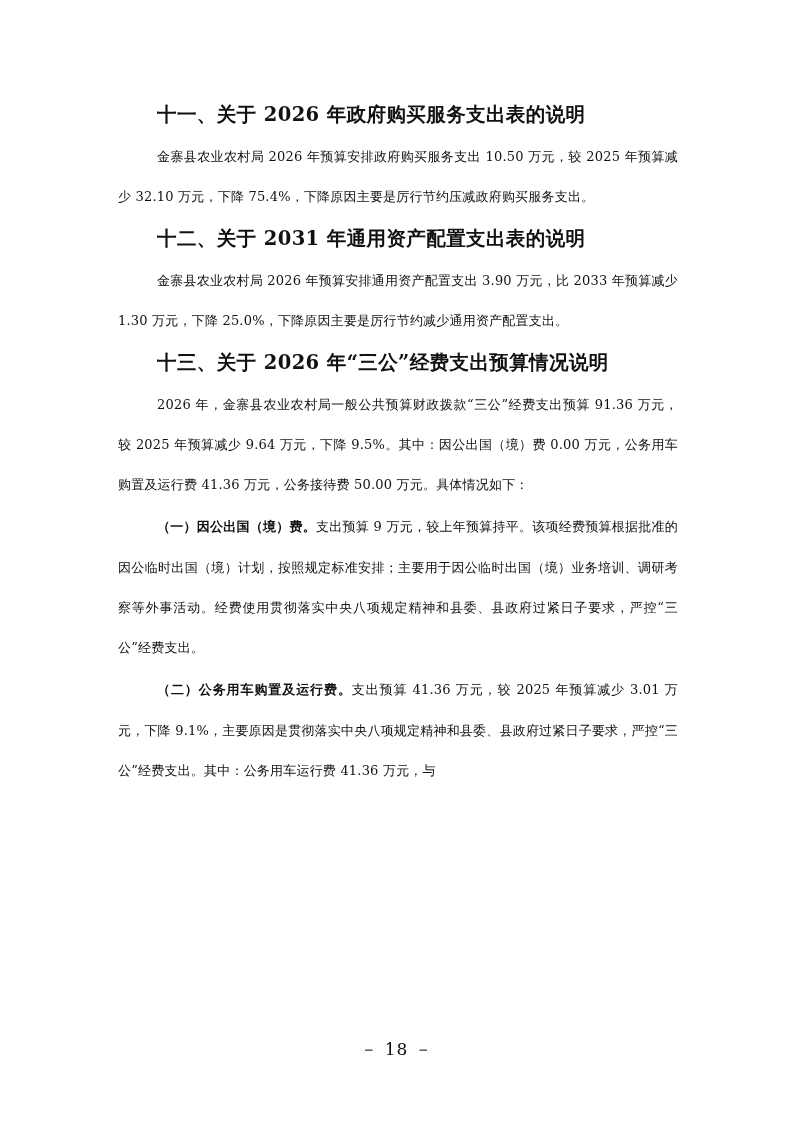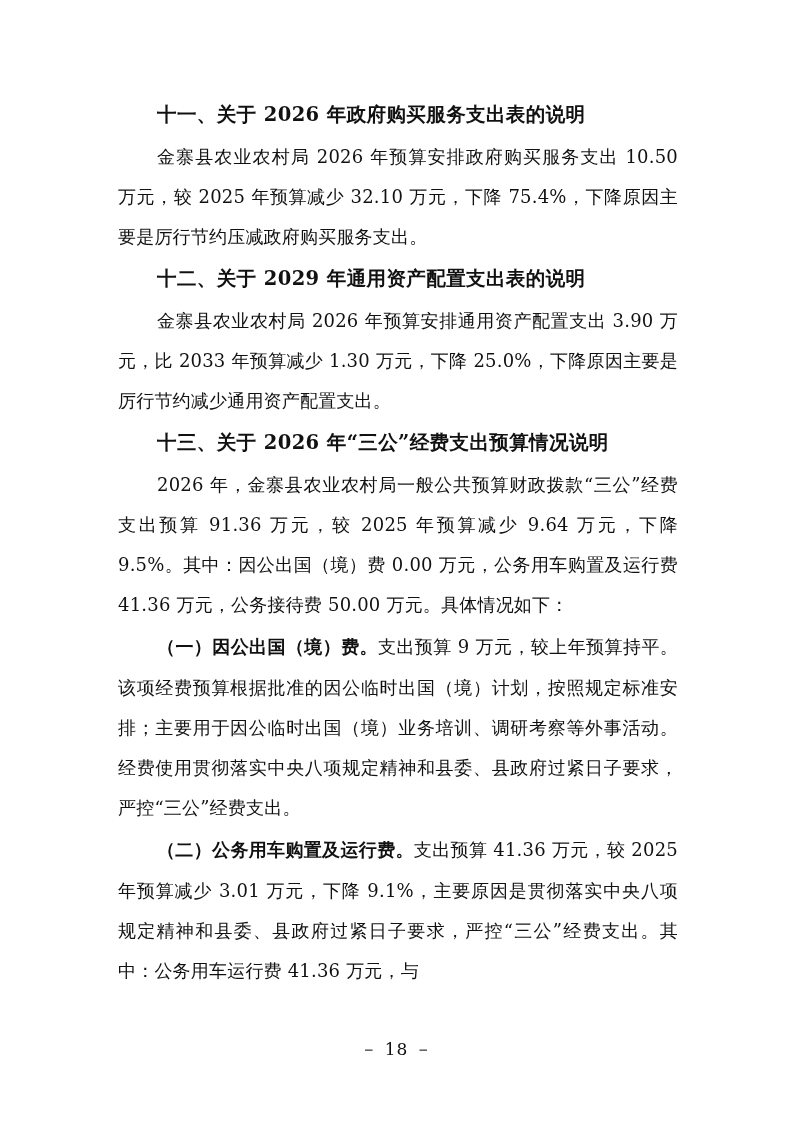--- a/index.html
+++ b/index.html
@@ -30,21 +30,21 @@
   .heading {
     font-size: 19.5px;
     font-weight: bold;
     line-height: 40px;
     letter-spacing: 0.4px;
     text-indent: 39px;
     margin: 0 0 2px 0;
     white-space: nowrap;
   }
   .para {
-    font-size: 18px;
+    font-size: 13px;
     line-height: 40px;
     letter-spacing: 0.2px;
     text-indent: 39px;
     margin: 0 0 2px 0;
     text-align: justify;
     text-justify: inter-ideograph;
   }
   .para b {
     font-weight: bold;
     font-family: Liberation Mono, monospace;
@@ -64,21 +64,21 @@
 </head>
 <body>
 
 <div class="page">
   <div class="doc-body">
 
     <p class="heading">十一、关于 2026 年政府购买服务支出表的说明</p>
 
     <p class="para">金寨县农业农村局 2026 年预算安排政府购买服务支出 10.50 万元，较 2025 年预算减少 32.10 万元，下降 75.4%，下降原因主要是厉行节约压减政府购买服务支出。</p>
 
-    <p class="heading">十二、关于 2029 年通用资产配置支出表的说明</p>
+    <p class="heading">十二、关于 2031 年通用资产配置支出表的说明</p>
 
     <p class="para">金寨县农业农村局 2026 年预算安排通用资产配置支出 3.90 万元，比 2033 年预算减少 1.30 万元，下降 25.0%，下降原因主要是厉行节约减少通用资产配置支出。</p>
 
     <p class="heading">十三、关于 2026 年“三公”经费支出预算情况说明</p>
 
     <p class="para">2026 年，金寨县农业农村局一般公共预算财政拨款“三公”经费支出预算 91.36 万元，较 2025 年预算减少 9.64 万元，下降 9.5%。其中：因公出国（境）费 0.00 万元，公务用车购置及运行费 41.36 万元，公务接待费 50.00 万元。具体情况如下：</p>
 
     <p class="para"><b>（一）因公出国（境）费。</b><span>支出预算 9 万元，较上年预算持平。该项经费预算根据批准的因公临时出国（境）计划，按照规定标准安排；主要用于因公临时出国（境）业务培训、调研考察等外事活动。经费使用贯彻落实中央八项规定精神和县委、县政府过紧日子要求，严控“三公”经费支出。</span></p>
 
     <p class="para"><b>（二）公务用车购置及运行费。</b><span>支出预算 41.36 万元，较 2025 年预算减少 3.01 万元，下降 9.1%，主要原因是贯彻落实中央八项规定精神和县委、县政府过紧日子要求，严控“三公”经费支出。其中：公务用车运行费 41.36 万元，与</span></p>

